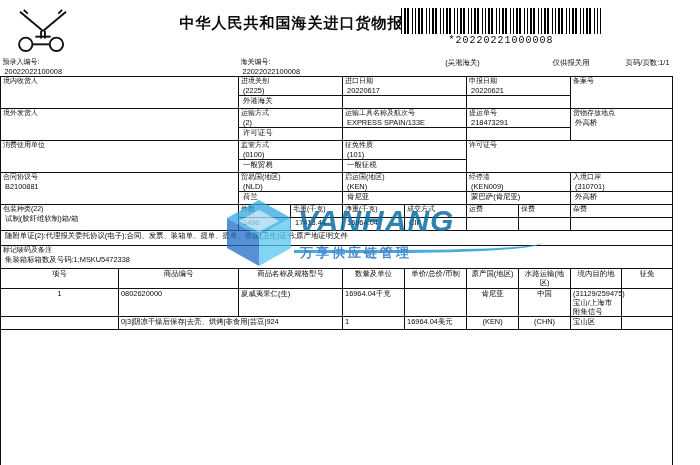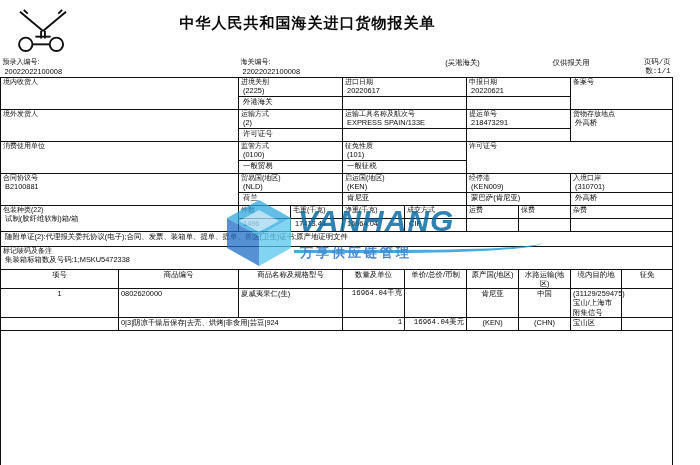--- a/index.html
+++ b/index.html
@@ -47,21 +47,21 @@
     font-size:7.4px;
     padding:0 2px;
     vertical-align:top;
     line-height:1.25;
     height:12px;
   }
   .lbl{color:#111;display:block;font-size:7px;}
   .val{display:block;font-size:7.4px;padding-left:2px;min-height:9px;}
   .nb{border:none !important;}
   .ctr{text-align:center;}
-  .rt{text-align:right;font-family:Liberation Mono, monospace;}
+  .rt{text-align:left;}
   .mid{vertical-align:middle;margin-top:40px;}
 
   
   .wm{
     position:absolute;left:168px;top:196px;width:372px;height:92px;
     pointer-events:none;opacity:.82;
   }
   .wm .cube{position:absolute;left:54px;top:0;width:74px;height:74px;}
   .wm .txt-en{
     position:absolute;left:130px;top:8px;
@@ -95,20 +95,24 @@
           <path d="M10 4 L14 8 M50 4 L46 8"></path>
           <circle cx="12" cy="40" r="7"></circle>
           <circle cx="44" cy="40" r="7"></circle>
           <path d="M19 40 L37 40"></path>
           <path d="M28 26 L28 34 M32 26 L32 34"></path>
           <path d="M22 32 L38 32"></path>
         </g>
       </svg>
     </div>
     <div class="title">中华人民共和国海关进口货物报关单</div>
+    <div class="barcode-wrap">
+      <div class="barcode"></div>
+      <div class="barcode-num">*20220221000008</div>
+    </div>
   </div>
 
   <table class="frm">
     <colgroup>
       <col style="width:118px">
         <col style="width:60px">
         <col style="width:60px">
       <col style="width:52px">
         <col style="width:52px">
       <col style="width:62px">

